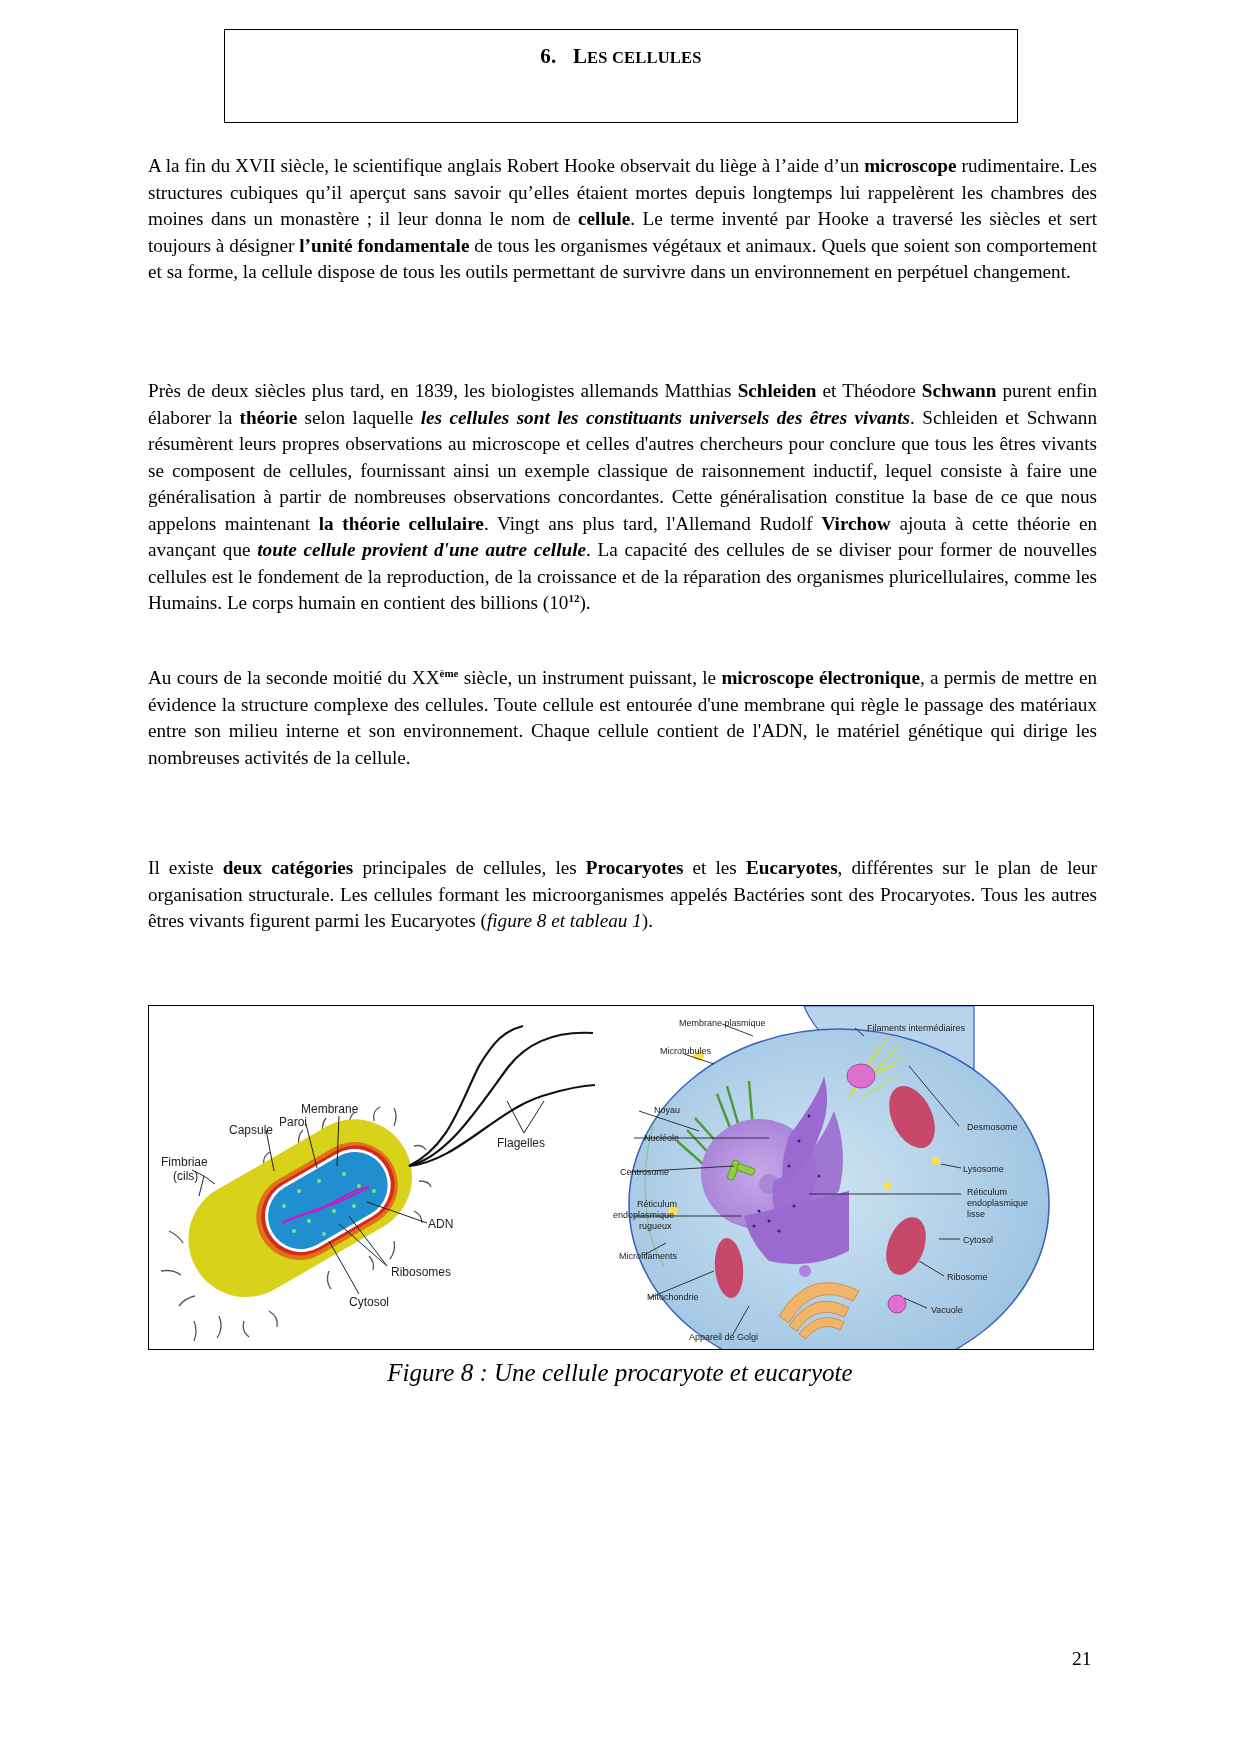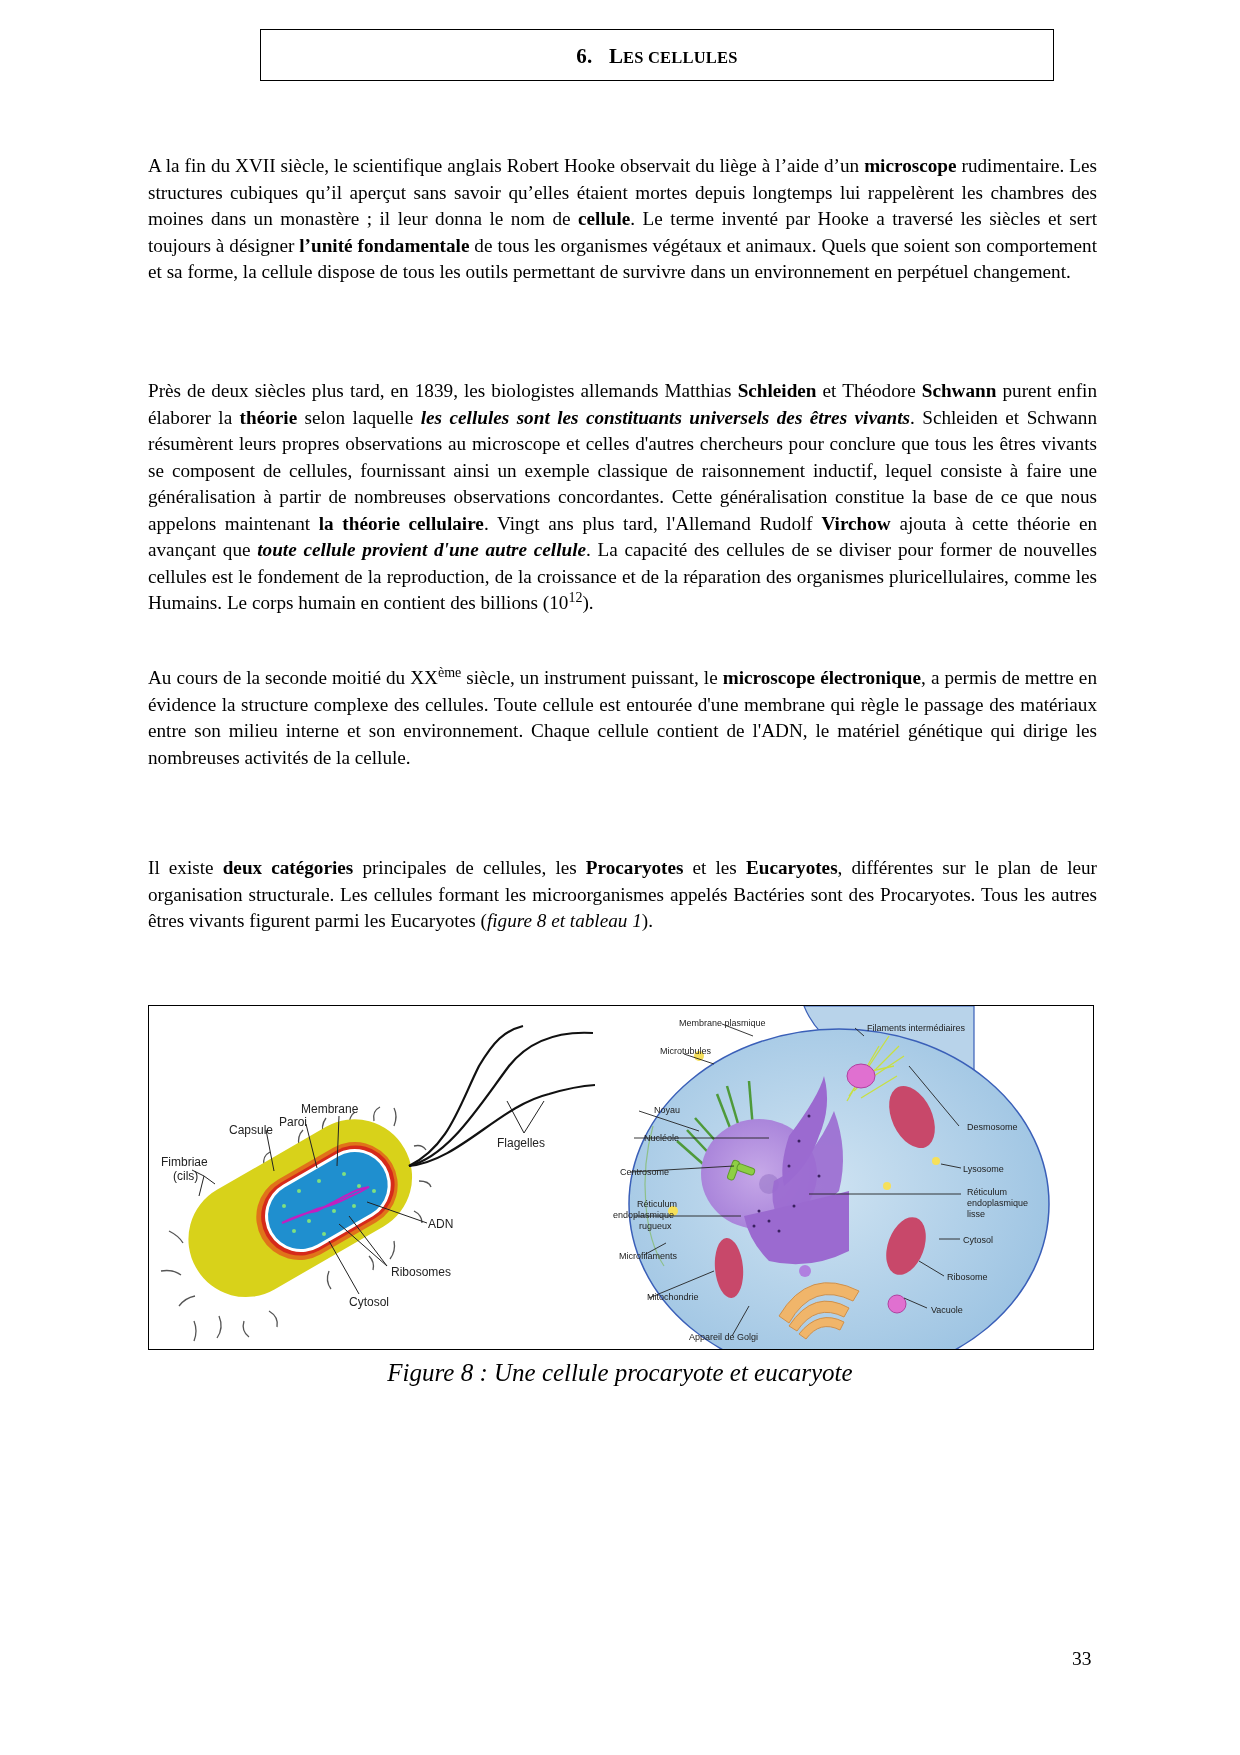--- a/index.html
+++ b/index.html
@@ -1,25 +1,25 @@
 <!DOCTYPE html>
 <html><head>
 <meta charset="utf-8">
 <style>
   html, body { margin: 0; padding: 0; background: #ffffff; }
   body { width: 1240px; height: 1755px; position: relative; overflow: hidden;
          font-family: "Liberation Serif", "DejaVu Serif", serif; color: #000; }
-  .title-box { position: absolute; left: 224px; top: 29px; width: 794px; height: 52px;
-               border: 1.5px solid #000; box-sizing: border-box; text-align: center; margin-left: 36px; }
+  .title-box { position: absolute; left: 224px; top: 29px; width: 794px; height: 94px;
+               border: 1.5px solid #000; box-sizing: border-box; text-align: center; }
   .title-box h1 { margin: 0; padding-top: 14px; font-size: 21px; font-weight: bold; letter-spacing: 0.2px; }
   .title-box .sc { font-size: 16.5px; }
   .body-text { position: absolute; left: 148px; width: 949px; font-size: 19.2px; line-height: 26.5px;
                text-align: justify; margin-top: 33px; }
   .body-text p { margin: 0; }
-  .body-text sup { font-size: 14px; line-height: 0; }
+  .body-text sup { font-size: 11px; line-height: 0; font-weight: bold; }
   #p1 { top: 120px; }
   #p2 { top: 345px; }
   #p3 { top: 632px; }
   #p4 { top: 822px; }
   .figure { position: absolute; left: 148px; top: 1005px; width: 946px; height: 345px;
             border: 1.2px solid #000; box-sizing: border-box; background: #fff; overflow: hidden; }
   .figure svg { position: absolute; left: 0; top: 0; }
   .lbl { font-family: "Liberation Sans", "DejaVu Sans", sans-serif; fill: #222; }
   .caption { position: absolute; left: 0; width: 1240px; top: 1359px; text-align: center;
              font-style: italic; font-size: 25px; }
@@ -259,13 +259,13 @@
         <text x="814" y="237">Cytosol</text>
         <text x="798" y="274">Ribosome</text>
         <text x="782" y="307">Vacuole</text>
       </g>
     </g>
   </svg>
 </div>
 
 <div class="caption">Figure 8 : Une cellule procaryote et eucaryote</div>
 
-<div class="page-num">33</div>
+<div class="page-num">21</div>
 
 </body></html>

